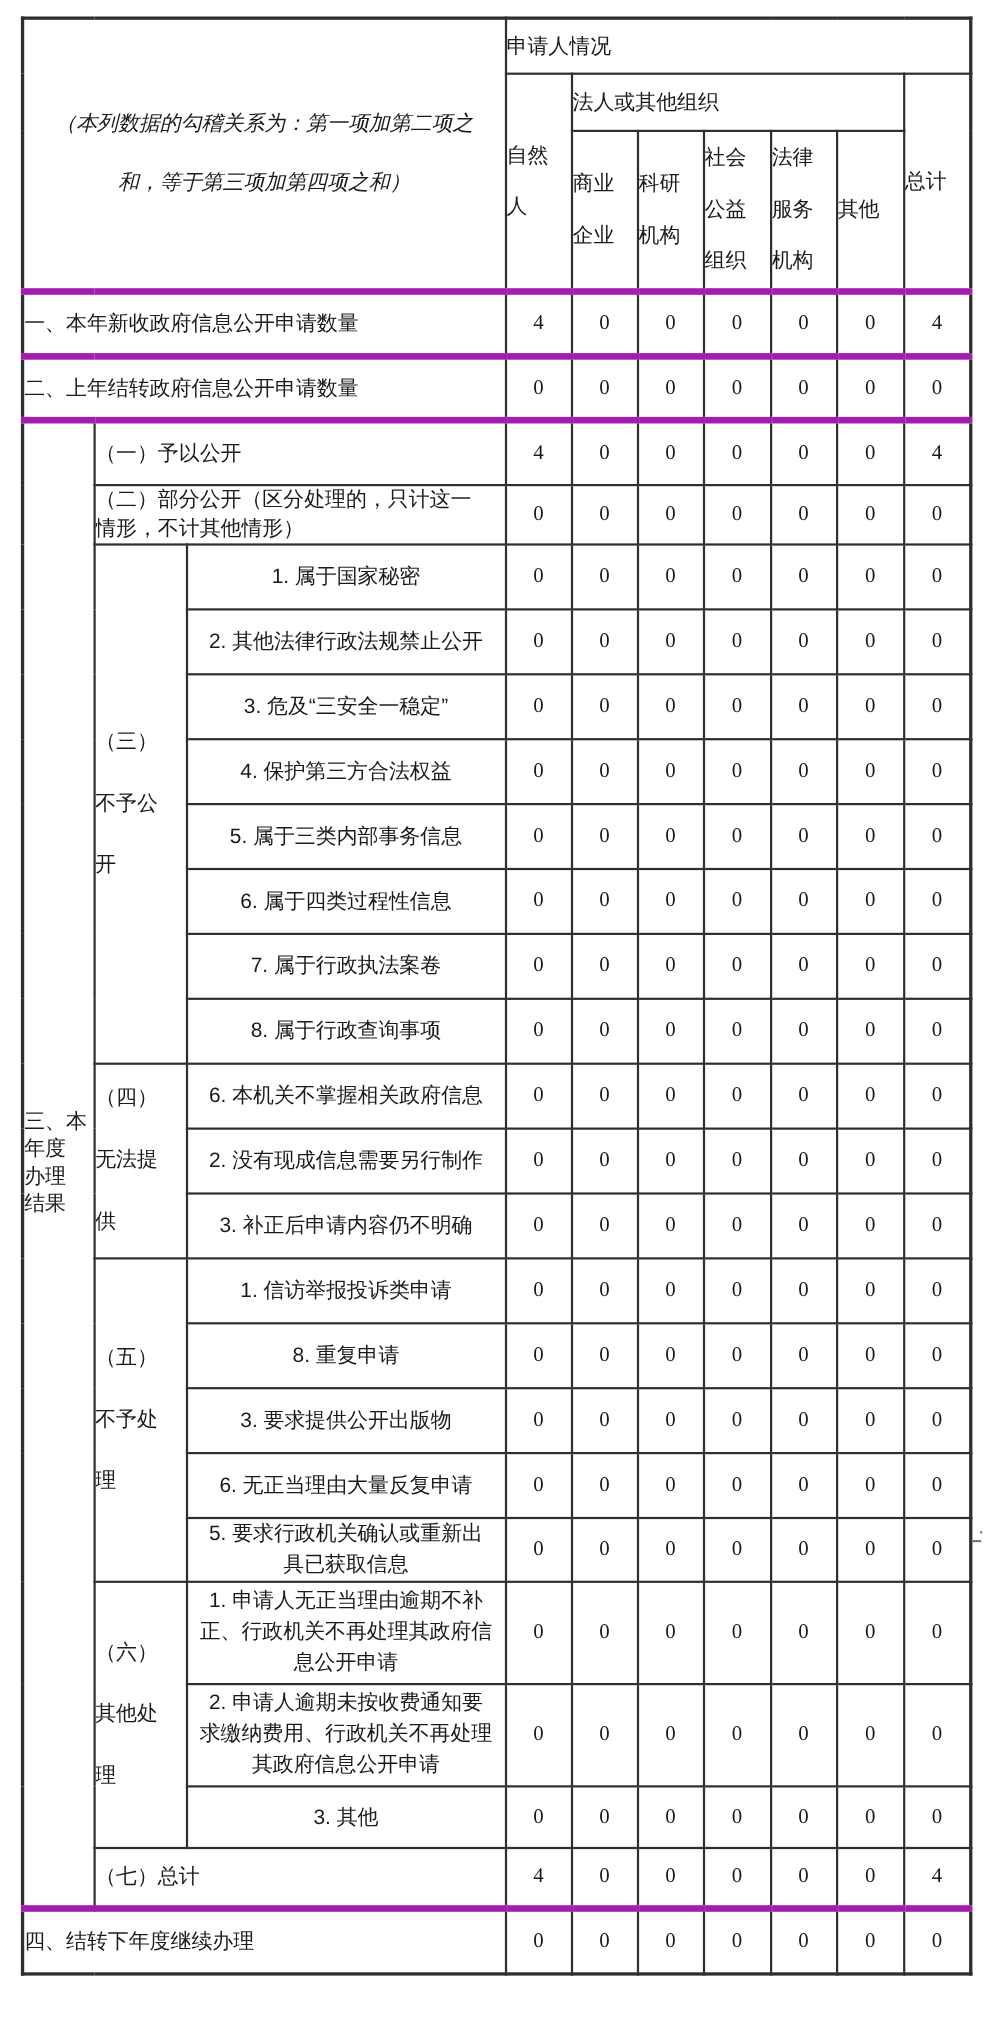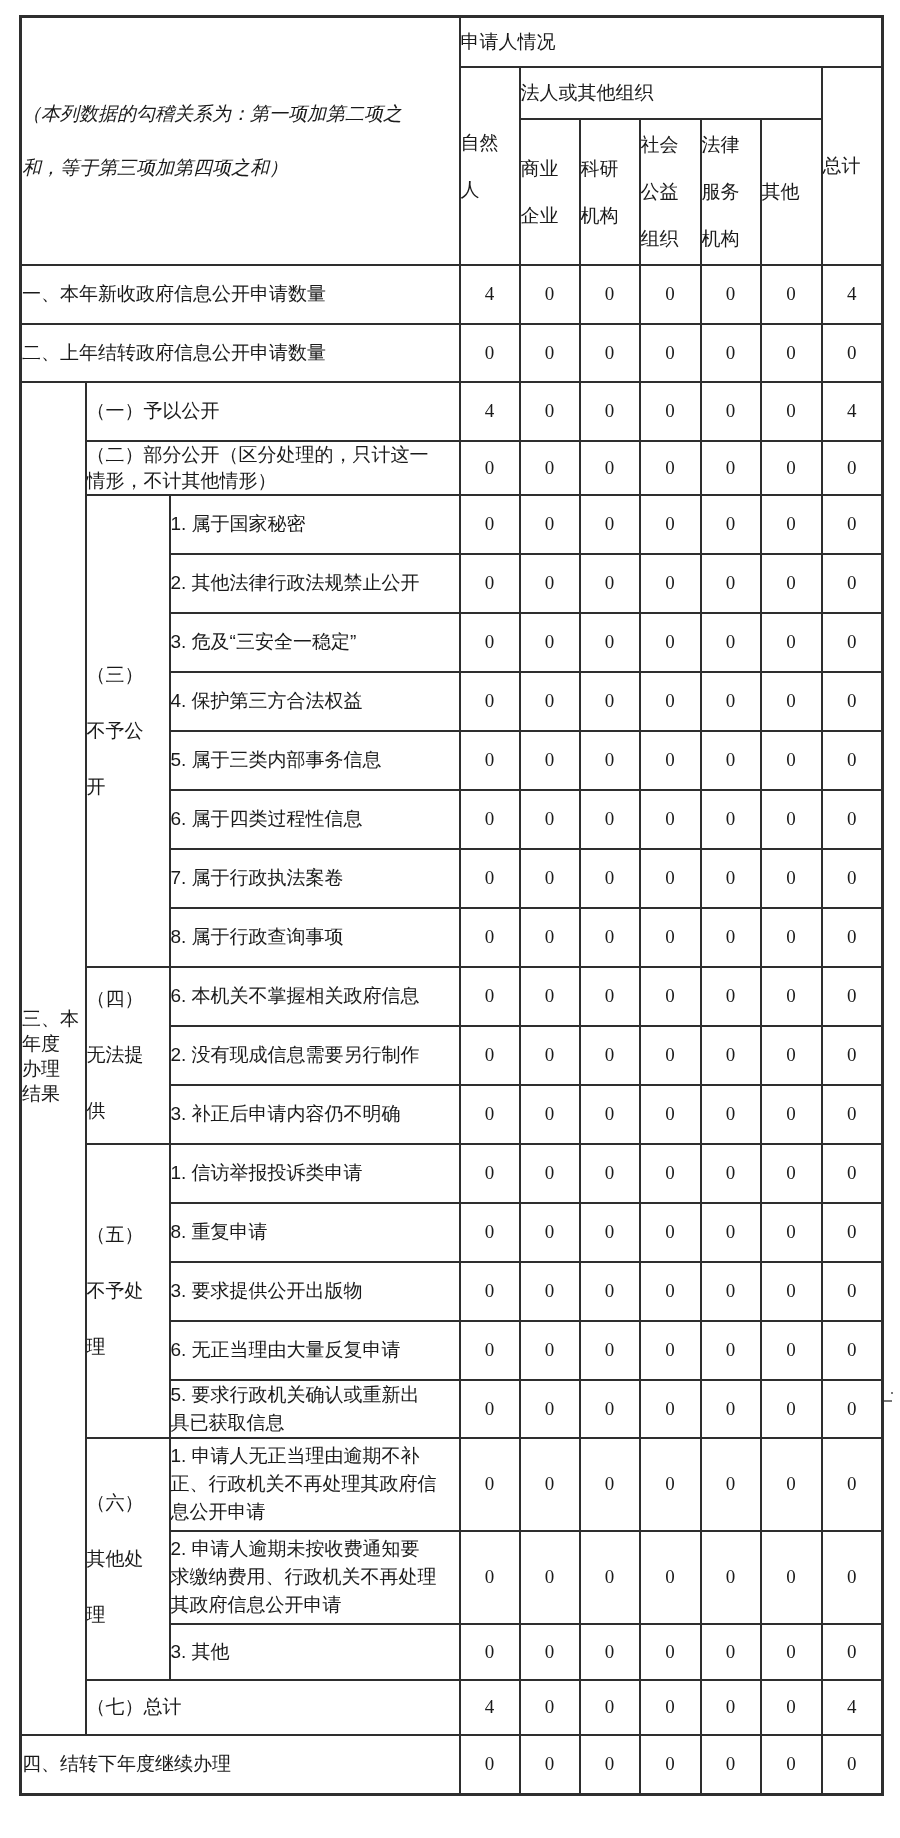--- a/index.html
+++ b/index.html
@@ -9,37 +9,37 @@
   }
   table.report{
     position:absolute;left:19px;top:15px;width:862px;
     border-collapse:collapse;table-layout:fixed;
     border:3px solid #2e2e2e;
   }
   table.report td{
     border:2px solid #2e2e2e;vertical-align:middle;
     font-size:19px;padding:0;overflow:hidden;background:#fff;
   }
-  tr.sec > td{border-top:1px solid #a21caf}
+  tr.sec > td{border-top:6px solid #a21caf}
   
   .t50{height:50px}.t52{height:52px}.t146{height:146px}
   .t59{height:59px}.t58{height:58px}.t64{height:48px}
   .t93{height:93px}.t56{height:56px}.t55{height:55px}.t60{height:60px}
   .hdr{font-size:20px;}
   .hw{white-space:pre-line;line-height:47px}
   .num{font-family:"Liberation Serif","DejaVu Serif",serif;font-size:20px;text-align:center}
-  .lab{text-align:left;padding-left:8px;padding-right:4px}
+  .lab{text-align:center;padding-left:8px;padding-right:4px}
   .labm{text-align:left;padding-left:12px;padding-right:4px}
   .lab3{text-align:left;padding-left:6px;font-size:20px}
   .ml{white-space:pre-line;line-height:28px;font-size:18px}
   .ml2{white-space:pre-line;line-height:26px}
   .note{
     font-family:"Liberation Serif","DejaVu Serif",serif;font-style:italic;
     font-size:19px;line-height:54px;white-space:pre-line;
-    text-align:left;padding-left:14px;padding-right:4px;
+    text-align:center;padding-left:14px;padding-right:4px;
   }
   .colA{
     vertical-align:top;padding:418px 0 0 3px;text-align:left;
     line-height:25px;font-size:18px;white-space:pre-line;font-family:Liberation Mono, monospace;
   }
   .colB{
     white-space:pre-line;line-height:56px;text-align:left;
     padding-left:11px;padding-right:2px;
   }
   .vtop{vertical-align:top;padding-top:6px}

